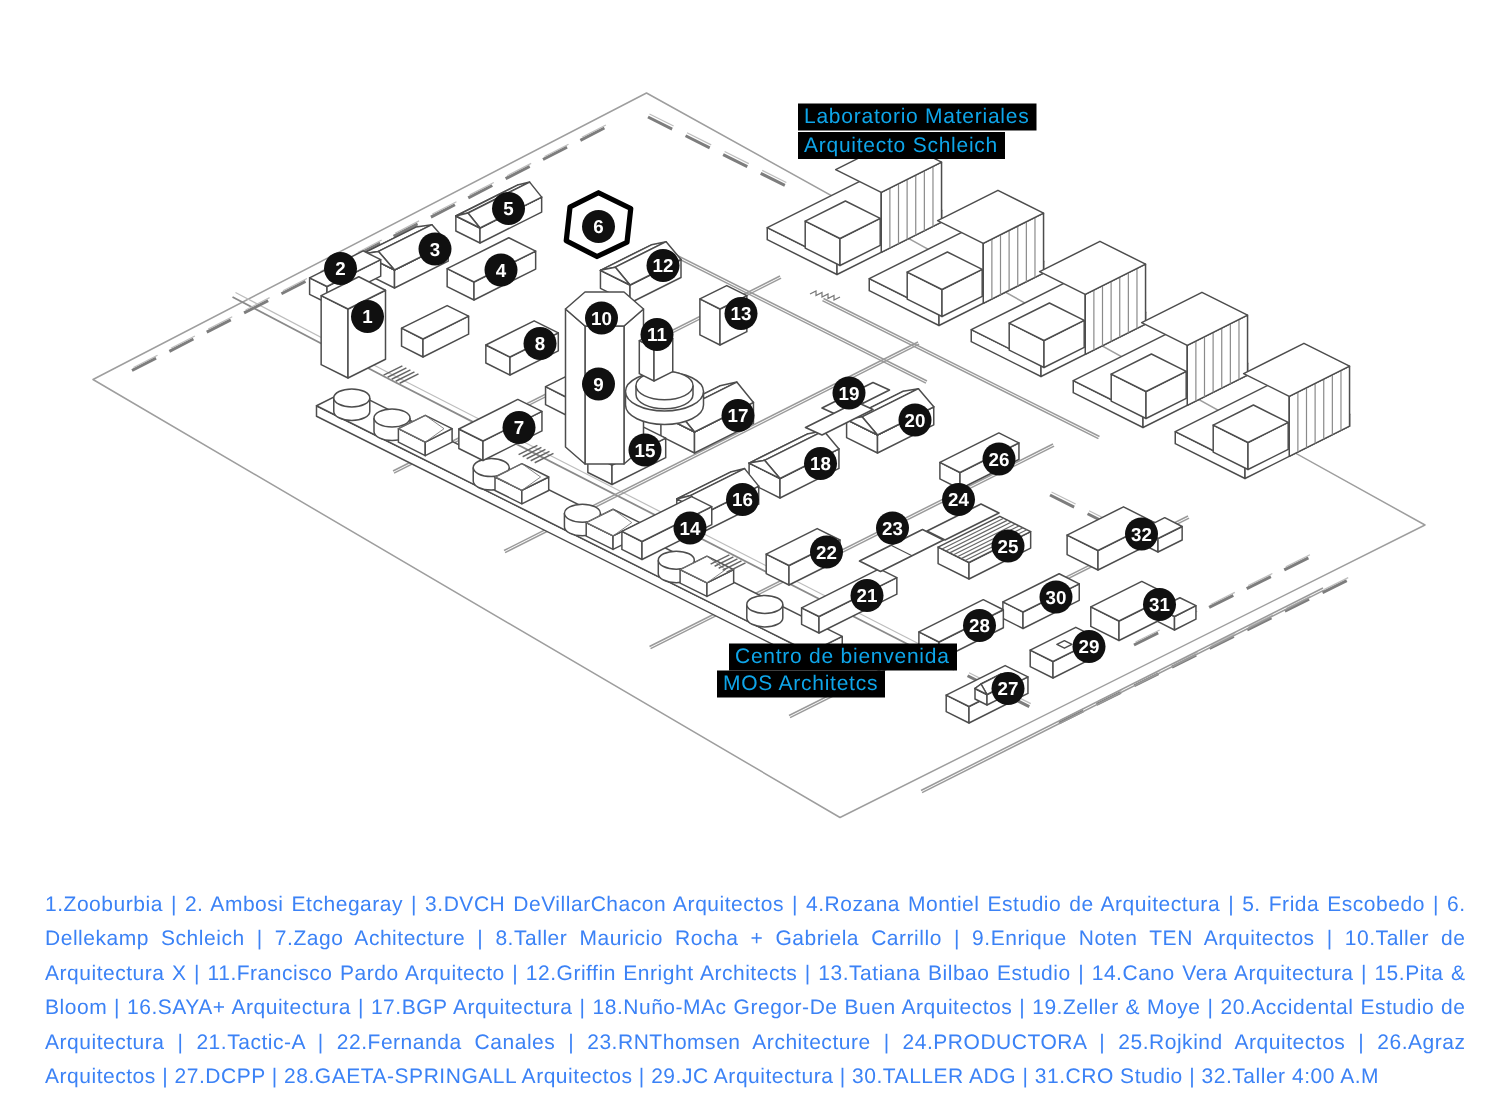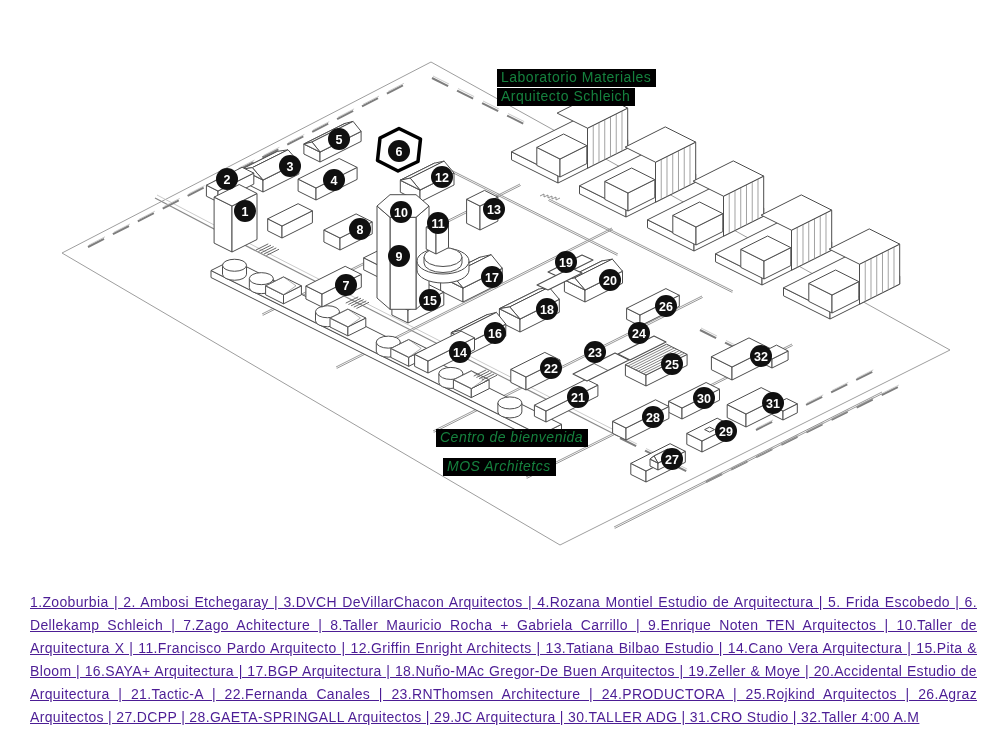--- a/index.html
+++ b/index.html
@@ -1,26 +1,26 @@
 <!DOCTYPE html>
 <html><head>
 <meta charset="utf-8">
 <style>
   html,body{margin:0;padding:0;background:#ffffff;}
   #stage{position:relative;width:1000px;height:736px;background:#ffffff;overflow:hidden;
          font-family:"Liberation Sans", sans-serif;}
   #plan{position:absolute;left:0;top:0;}
-  .blk-label{position:absolute;background:#000;color:#15803d;font-size:14px;line-height:15px;
-             padding:1px 5px 2px 4px;letter-spacing:0.5px;white-space:nowrap;}
+  .blk-label{position:absolute;background:#000;color:#0ea5e9;font-size:14px;line-height:15px;
+             padding:1px 5px 2px 4px;letter-spacing:0.5px;white-space:nowrap;margin-left:35px;}
   #lab-top1{left:497px;top:69px;}
   #lab-top2{left:497px;top:88px;}
-  #lab-bot1{left:436px;top:429px;font-style:italic;}
-  #lab-bot2{left:443px;top:458px;font-style:italic;}
-  #legend{position:absolute;left:30px;top:591px;width:947px;color:#4c1d95;
-          font-size:14px;line-height:23px;text-align:justify;letter-spacing:0.35px;text-decoration:underline;}
+  #lab-bot1{left:451px;top:429px;}
+  #lab-bot2{left:443px;top:447px;}
+  #legend{position:absolute;left:30px;top:591px;width:947px;color:#3b82f6;
+          font-size:14px;line-height:23px;text-align:justify;letter-spacing:0.35px;}
 </style>
 </head>
 <body>
 
 <div id="stage">
   <svg id="plan" width="1000" height="736" viewBox="0 0 1000 736">
       <g>
         <polygon points="431.0,62.0 950.0,350.0 560.0,545.0 62.0,253.0" fill="none" stroke="#9e9e9e" stroke-width="1" stroke-linejoin="round"></polygon>
       </g>
       <g>

